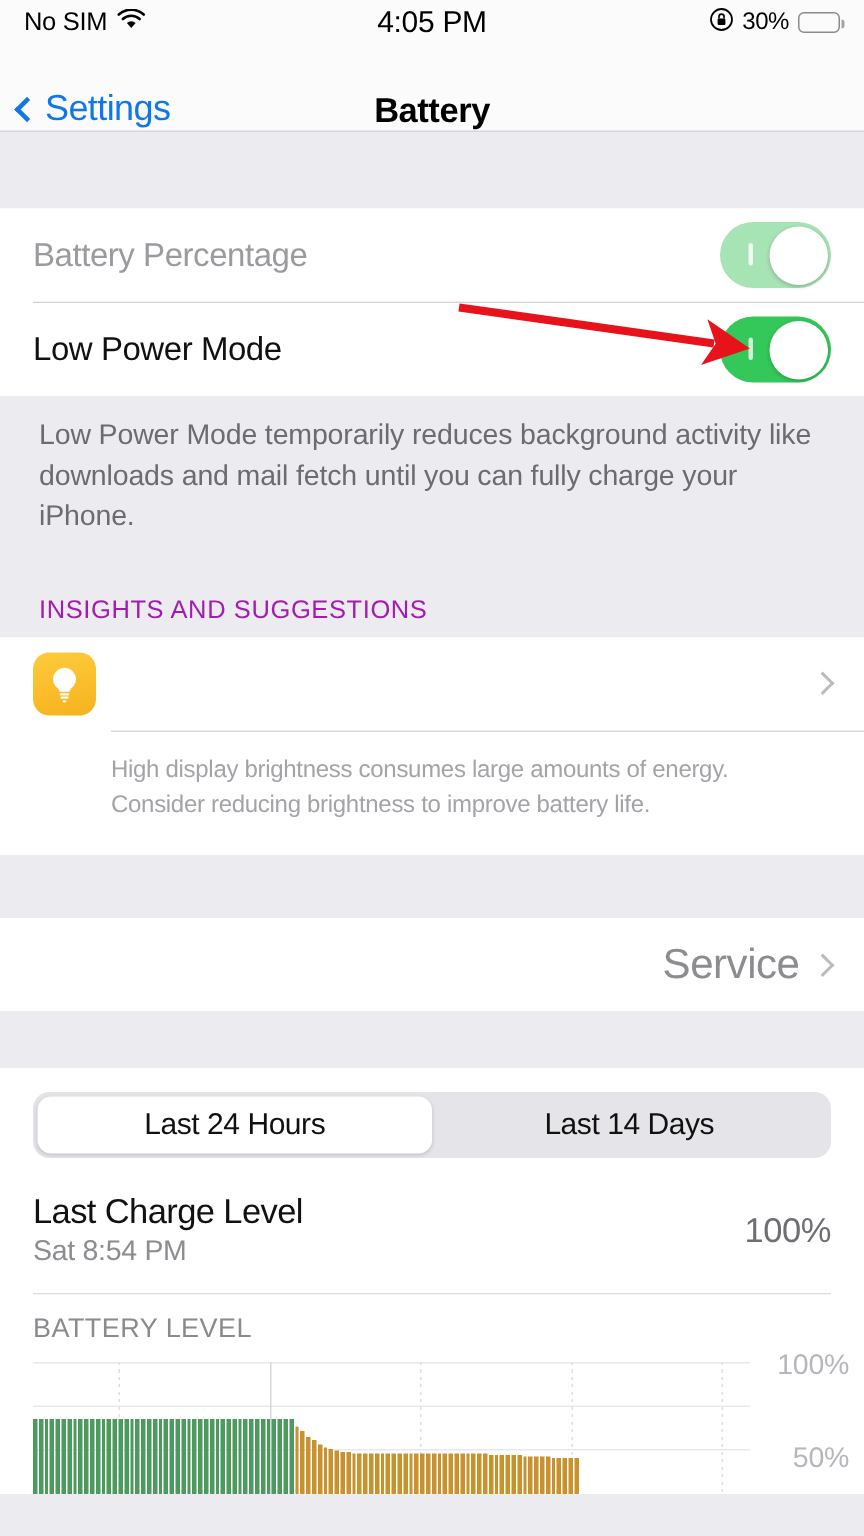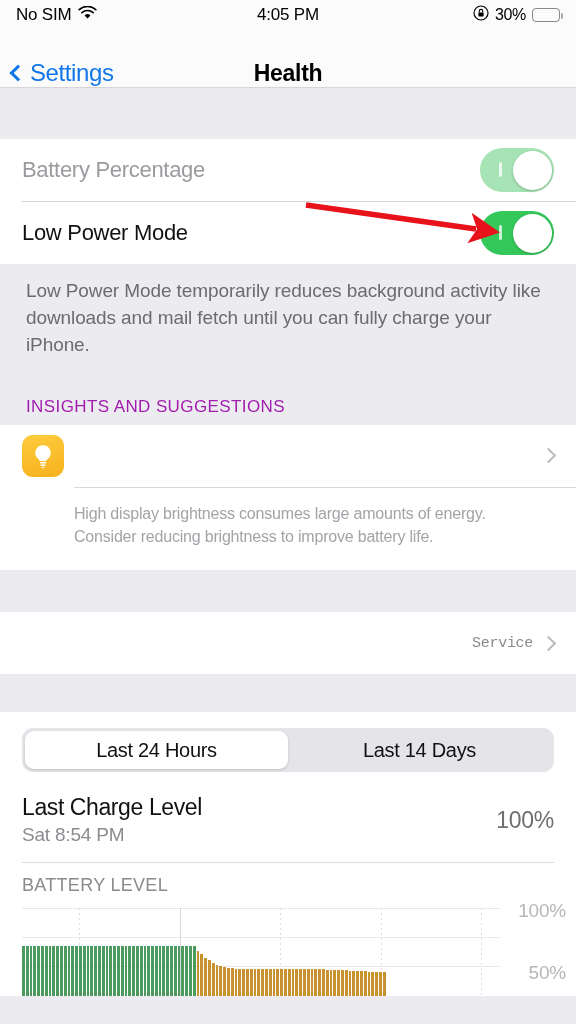--- a/index.html
+++ b/index.html
@@ -16,21 +16,21 @@
   .statusbar {
     height:30px; background:#FBFBFB;
     display:flex; align-items:center;
     padding:0 16px; font-size:17px; color:#000;
     position:relative;
   }
   .sb-left { display:flex; align-items:center; gap:7px; }
   .sb-nosim { font-size:17px; letter-spacing:-0.2px; }
   .sb-center {
     position:absolute; left:0; right:0; text-align:center;
-    font-size:17px; font-weight:400; letter-spacing:-0.2px;
+    font-size:20px; font-weight:400; letter-spacing:-0.2px;
     pointer-events:none;
   }
   .sb-right {
     margin-left:auto; display:flex; align-items:center; gap:6px;
     font-size:16px; letter-spacing:-0.3px;
   }
   .batt-shell {
     width:28px; height:14px; border:1.4px solid rgba(0,0,0,.45);
     border-radius:4px; position:relative; padding:1.5px;
   }
@@ -70,21 +70,21 @@
     display:flex; align-items:center;
     height:62px; padding:0 22px; background:#fff;
     position:relative;
   }
   .row-label { font-size:22px; color:#111; letter-spacing:-0.3px; }
   .row-label.dim { color:#9A9A9F; }
   .sep {
     height:1px; background:#D3D3D7; margin-left:22px;
   }
   .row-right { margin-left:auto; display:flex; align-items:center; gap:10px; }
-  .row-value { font-size:15px; color:#8C8C91; letter-spacing:-0.3px;font-family:Liberation Mono, monospace; }
+  .row-value { font-size:28px; color:#8C8C91; letter-spacing:-0.3px; }
   .chev {
     display:inline-block; width:11px; height:11px;
     border-right:2.6px solid #BBBBC0; border-top:2.6px solid #BBBBC0;
     transform:rotate(45deg);
   }
 
   
   .switch {
     width:74px; height:44px; border-radius:22px;
     position:relative; background:#34C759; cursor:pointer; flex:none;
@@ -225,21 +225,21 @@
         <span class="batt-fill" id="battfill" style="width: 30%; background: rgb(200, 121, 28);"></span>
       </span>
     </div>
   </div>
 
   <div class="navbar">
     <div class="nav-back">
       <span class="chev-back"></span>
       <span>Settings</span>
     </div>
-    <div class="nav-title">Health</div>
+    <div class="nav-title">Battery</div>
   </div>
 
   <div class="gap" style="height:51px"></div>
 
   <div class="group">
     <div class="row">
       <span class="row-label dim">Battery Percentage</span>
       <div class="row-right">
         <span class="switch faded">
           <span class="tick"></span>

